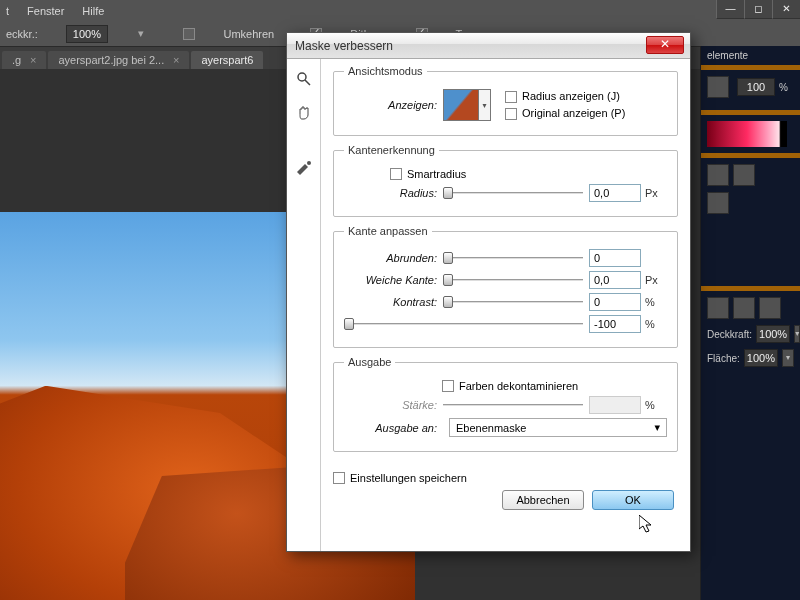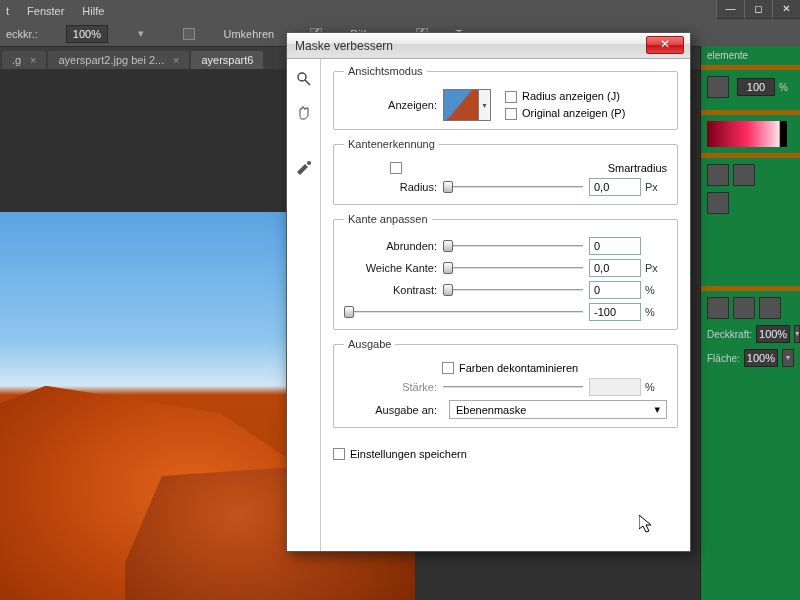--- a/index.html
+++ b/index.html
@@ -30,42 +30,42 @@
   
   .stage { position: absolute; top: 69px; left: 0; right: 0; bottom: 0; background: #313131; }
   .pinsel { position: absolute; top: 72px; left: 228px; background: #5a5a5a; color: #d6d6d6; font-size: 10px; padding: 2px 6px; border: 1px solid #2b2b2b; }
   
   
   .photo { position: absolute; top: 143px; left: 0; width: 415px; height: 457px; overflow: hidden; background: linear-gradient(to bottom, #5aa3e2 0%, #8ec6ef 28%, #d2e7f5 38%, #b8460a 40%, #a33706 100%);}
   .rock { position: absolute; top: 38%; left: -10%; width: 140%; height: 75%; background: radial-gradient(ellipse at 40% 30%, #e0621a 0%, #b44008 35%, #6f1e02 80%, #3b0c00 100%); clip-path: polygon(0 10%, 15% 0%, 45% 8%, 60% 25%, 80% 42%, 100% 58%, 100% 100%, 0 100%);}
   .rock2 { position: absolute; top: 55%; left: 30%; width: 90%; height: 55%; background: radial-gradient(ellipse at 30% 20%, #c4521a, #7c2702 60%, #2c0800); clip-path: polygon(10% 5%, 60% 0%, 100% 40%, 100% 100%, 0 100%, 0 40%);}
 
   
-  .rpanel { position: absolute; top: 46px; right: 0; width: 100px; height: 555px; background: #15803d; border-left: 1px solid #222;}
+  .rpanel { position: absolute; top: 46px; right: 0; width: 100px; height: 555px; background: #0f172a; border-left: 1px solid #222;}
   .rp-hdr { color: #ccc; padding: 4px 6px; font-size: 10px; }
   .rp-seg { border-top: 5px solid #a16207; padding: 6px; }
   .rp-row { display: flex; align-items: center; margin-bottom: 6px; }
   .rp-row .lbl { color: #c9c9c9; font-size: 10px; }
   .rp-row .val { background: #3a3a3a; color: #eee; width: 38px; text-align: center; padding: 2px; border: 1px solid #232323; margin: 0 4px;}
   .rp-row .drop { width: 16px; height: 18px; background: #4f4f4f; border: 1px solid #2b2b2b; color: #bbb; text-align: center; font-size: 8px; line-height: 16px;}
   .rp-swatch { width: 80px; height: 26px; background: linear-gradient(to right, #7a0018, #ff2a62 50%, #ff98b8 75%, #ffe0e8 90%, #000 92%);}
   .rp-ic { width: 22px; height: 22px; background: #515151; border: 1px solid #2d2d2d; margin-right: 4px;}
   
   
   .dlg { position: absolute; top: 32px; left: 286px; width: 405px; height: 520px; background: #ffffff; border: 1px solid #555; box-shadow: 4px 4px 14px rgba(0,0,0,0.5);}
   .titlebar { height: 26px; background: linear-gradient(to bottom, #fefefe 0%, #eaeaea 45%, #d8d8d8 46%, #e4e4e4 100%); display: flex; align-items: center; padding: 0 8px; border-bottom: 1px solid #aaa; }
   .titlebar .title { color: #333; font-size: 12px; }
   .closebtn { position: absolute; top: 3px; right: 6px; width: 38px; height: 18px; background: linear-gradient(to bottom, #e77 0%, #d44 48%, #c11 52%, #d44 100%); color: #fff; text-align: center; border-radius: 2px; border: 1px solid #a11; font-size: 12px; line-height: 15px;}
   .dlg-body { display: flex; height: calc(100% - 26px); }
   .toolcol { width: 34px; border-right: 1px solid #ccc; padding-top: 12px; display: flex; flex-direction: column; align-items: center; gap: 18px; color: #555;}
   .mainarea { flex: 1; padding: 6px 12px 10px 12px; overflow: hidden; }
-  fieldset { border: 1px solid #bcbcbc; border-radius: 2px; padding: 8px 10px 4px 10px; margin-bottom: 8px; }
+  fieldset { border: 1px solid #bcbcbc; border-radius: 2px; padding: 8px 10px 10px 10px; margin-bottom: 8px; }
   legend { color: #333; padding: 0 4px; font-size: 11px; }
   .row { display: flex; align-items: center; margin: 4px 0; }
-  .rlabel { width: 93px; text-align: right; margin-right: 6px; color: #111; }
+  .rlabel { width: 93px; text-align: right; margin-right: 6px; color: #111; font-style: italic; }
   .rlabel.dim {color:#888;}
   .slider { flex: 1; height: 18px; position: relative; }
   .track { position: absolute; top: 8px; left: 0; right: 0; height: 2px; background: #ddd; border-top: 1px solid #9a9a9a; }
   .thumb { position: absolute; top: 3px; width: 10px; height: 12px; background: linear-gradient(#fff,#bbb); border: 1px solid #666; border-radius: 2px; }
   .numbox { width: 52px; border: 1px solid #8ab; background: #fff; padding: 2px 4px; color: #000; margin-left: 6px; }
   .unit { width: 22px; margin-left: 4px; color: #333;}
   .chbx { width: 12px; height: 12px; border: 1px solid #888; background: #fff; margin-right: 5px; display: inline-block; vertical-align: middle;}
   .thumbimg { width: 36px; height: 32px; border: 1px solid #777; background: linear-gradient(130deg, #4e90cc 0 45%, #b44820 50% 100%); display:inline-block; vertical-align: middle;}
   .thumbdrop { width: 12px; height: 32px; border: 1px solid #777; border-left: 0; display:inline-block; vertical-align:middle; background:#f4f4f4; text-align:center; font-size:8px; color:#555; line-height:32px;}
   .selbox { border: 1px solid #aaa; background: #fff; padding: 2px 6px; flex: 1; display: flex; justify-content: space-between; align-items: center; margin-left: 6px;}
@@ -192,21 +192,21 @@
             <span class="thumbdrop">▾</span>
           <div style="margin-left:14px">
             <div style="margin-bottom:4px"><span class="chbx"></span><span>Radius anzeigen (J)</span></div>
             <div><span class="chbx"></span><span>Original anzeigen (P)</span></div>
           </div>
         </div>
       </fieldset>
 
       <fieldset>
         <legend>Kantenerkennung</legend>
-        <div class="row" style="justify-content:space-between; padding-left:46px">
+        <div class="row" style="justify-content:flex-start; padding-left:46px">
           <span class="chbx"></span>
           <span>Smartradius</span>
         </div>
         <div class="row">
           <span class="rlabel">Radius:</span>
           <div class="slider">
               <div class="track"></div>
               <div class="thumb" style="left:0"></div>
             </div>
           <input class="numbox" value="0,0" style="">
@@ -274,19 +274,23 @@
             <span>▾</span>
           </div>
         </div>
       </fieldset>
 
       <div class="row" style="margin-top:20px">
         <span class="chbx"></span>
         <span>Einstellungen speichern</span>
       </div>
 
+      <div class="btnrow">
+        <div class="btn">Abbrechen</div>
+        <div class="btn primary">OK</div>
+      </div>
     </div>
   </div>
 </div>
 
 <svg class="cursor" width="18" height="20">
   <path d="M0 0 L0 14 L4 11 L7 17 L10 16 L7 10 L12 10 Z" fill="white" stroke="black" stroke-width="1"></path>
 </svg>
 
 </body></html>

